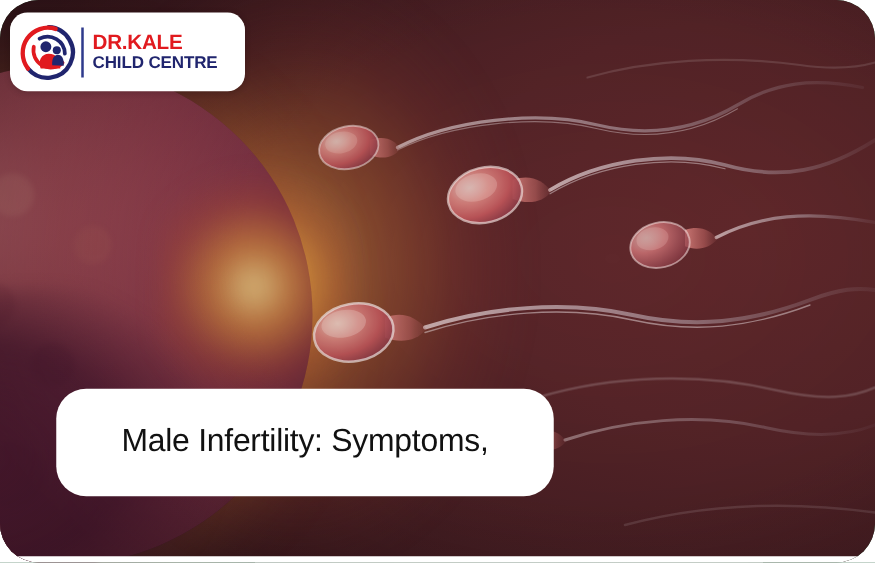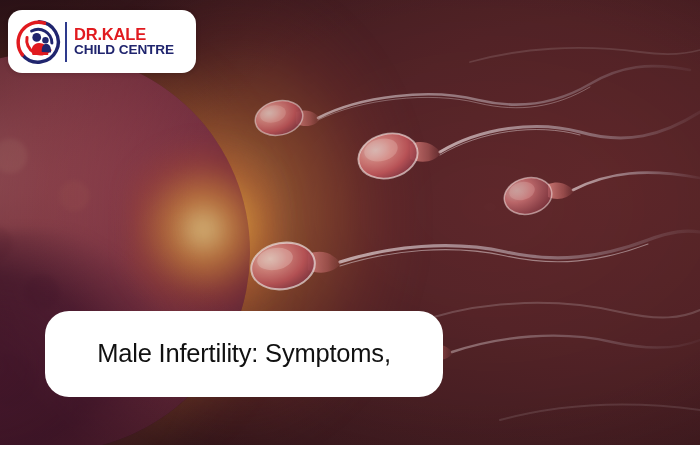--- a/index.html
+++ b/index.html
@@ -10,20 +10,21 @@
   body {
     font-family: "Liberation Sans", sans-serif;
   }
 
   .banner {
     position: relative;
     width: 700px;
     height: 450px;
     overflow: hidden;
     background: #14532d;
+    border-radius: 31px;
   }
 
   
   .scene {
     position: absolute;
     inset: 0;
     overflow: hidden;
   }
 
   

